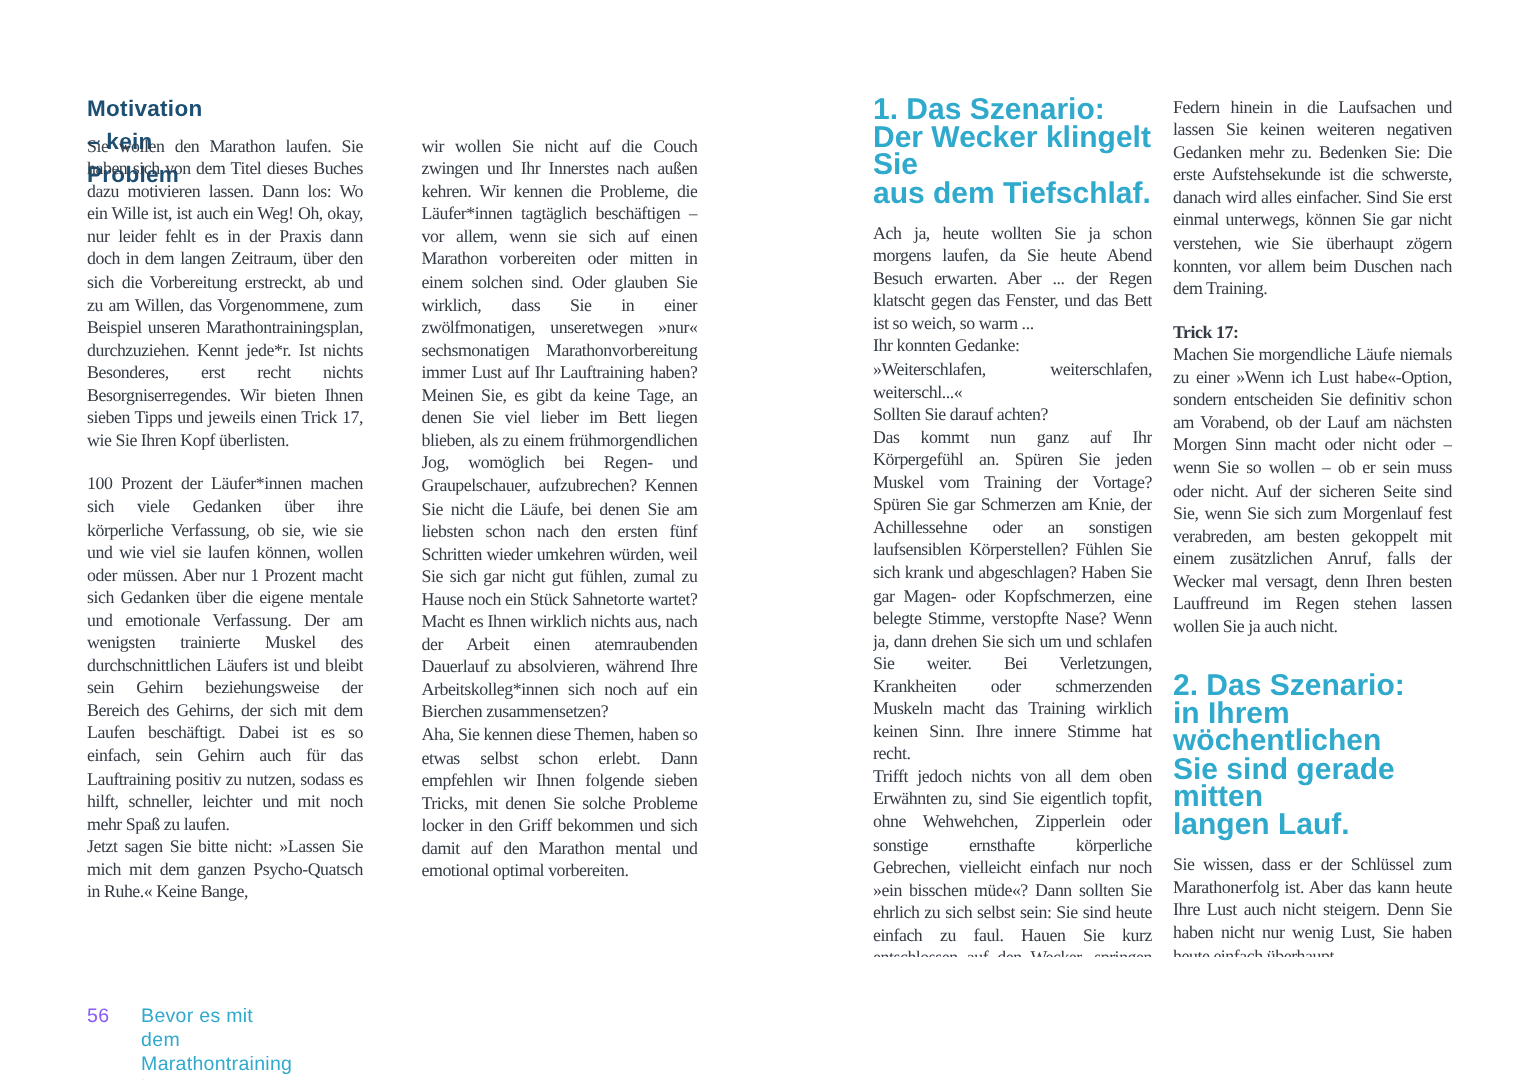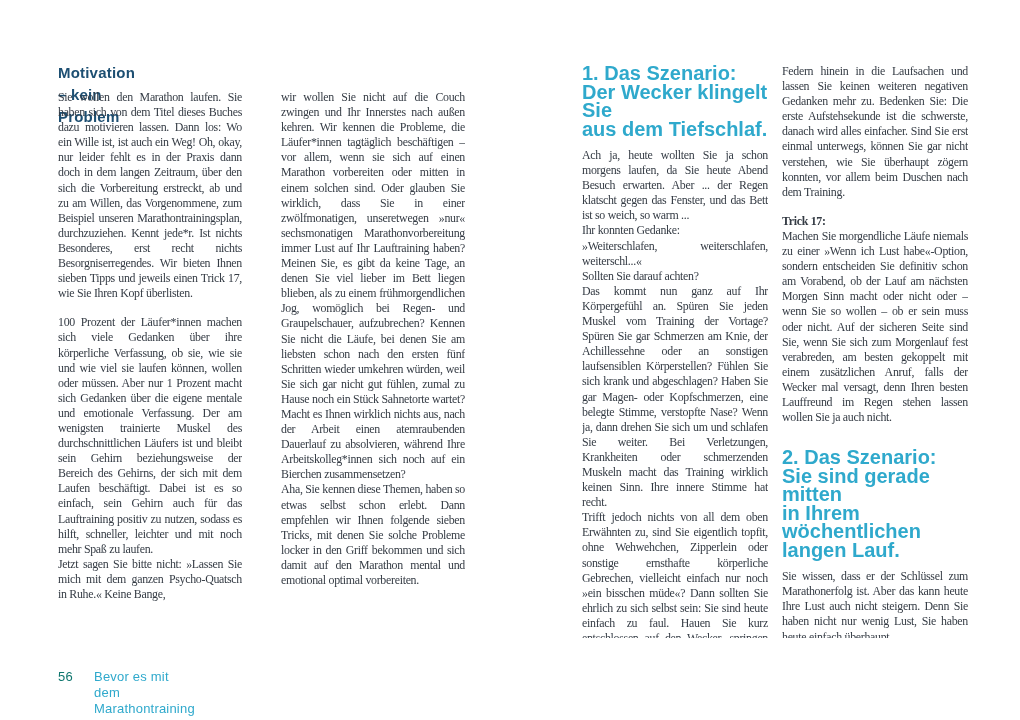--- a/index.html
+++ b/index.html
@@ -39,21 +39,21 @@
   .subhead span { display: block; }
   .subhead.mid { margin-top: 23px; }
   .trick-label { font-weight: bold; margin-top: 14px !important; }
   .footer {
     position: absolute; top: 669px;
     font-family: "Liberation Sans", sans-serif;
     font-size: 13px; line-height: 16px;
     display: flex; align-items: baseline;
   }
   .footer-left { left: 58px; gap: 21px; }
-  .page-num { color: #0f766e; letter-spacing: 0.3px; }
+  .page-num { color: #8b5cf6; letter-spacing: 0.3px; }
   .footer-label { color: #2fa9cc; letter-spacing: 0.2px; }
 </style>
 </head>
 <body>
 
 <div class="page">
   <h1 class="page-title">Motivation – kein Problem</h1>
 
   <div class="col" style="left:58px;">
     <p>Sie wollen den Marathon laufen. Sie haben sich von dem Titel dieses Buches dazu motivieren lassen. Dann los: Wo ein Wille ist, ist auch ein Weg! Oh, okay, nur leider fehlt es in der Praxis dann doch in dem langen Zeitraum, über den sich die Vorbereitung erstreckt, ab und zu am Willen, das Vorgenommene, zum Beispiel unseren Marathontrainingsplan, durchzuziehen. Kennt jede*r. Ist nichts Besonderes, erst recht nichts Besorgniserregendes. Wir bieten Ihnen sieben Tipps und jeweils einen Trick 17, wie Sie Ihren Kopf überlisten.</p>
@@ -86,20 +86,20 @@
     <p>Das kommt nun ganz auf Ihr Körpergefühl an. Spüren Sie jeden Muskel vom Training der Vortage? Spüren Sie gar Schmerzen am Knie, der Achillessehne oder an sonstigen laufsensiblen Körperstellen? Fühlen Sie sich krank und abgeschlagen? Haben Sie gar Magen- oder Kopfschmerzen, eine belegte Stimme, verstopfte Nase? Wenn ja, dann drehen Sie sich um und schlafen Sie weiter. Bei Verletzungen, Krankheiten oder schmerzenden Muskeln macht das Training wirklich keinen Sinn. Ihre innere Stimme hat recht.</p>
     <p>Trifft jedoch nichts von all dem oben Erwähnten zu, sind Sie eigentlich topfit, ohne Wehwehchen, Zipperlein oder sonstige ernsthafte körperliche Gebrechen, vielleicht einfach nur noch »ein bisschen müde«? Dann sollten Sie ehrlich zu sich selbst sein: Sie sind heute einfach zu faul. Hauen Sie kurz entschlossen auf den Wecker, springen Sie direkt aus den</p>
   </div>
 
   <div class="col rp-col" style="left:782px;">
     <p>Federn hinein in die Laufsachen und lassen Sie keinen weiteren negativen Gedanken mehr zu. Bedenken Sie: Die erste Aufstehsekunde ist die schwerste, danach wird alles einfacher. Sind Sie erst einmal unterwegs, können Sie gar nicht verstehen, wie Sie überhaupt zögern konnten, vor allem beim Duschen nach dem Training.</p>
     <p class="trick-label">Trick 17:</p>
     <p>Machen Sie morgendliche Läufe niemals zu einer »Wenn ich Lust habe«-Option, sondern entscheiden Sie definitiv schon am Vorabend, ob der Lauf am nächsten Morgen Sinn macht oder nicht oder – wenn Sie so wollen – ob er sein muss oder nicht. Auf der sicheren Seite sind Sie, wenn Sie sich zum Morgenlauf fest verabreden, am besten gekoppelt mit einem zusätzlichen Anruf, falls der Wecker mal versagt, denn Ihren besten Lauffreund im Regen stehen lassen wollen Sie ja auch nicht.</p>
     <h2 class="subhead mid">
       <span>2. Das Szenario:</span>
+      <span>in Ihrem wöchentlichen</span>
       <span>Sie sind gerade mitten</span>
-      <span>in Ihrem wöchentlichen</span>
       <span>langen Lauf.</span>
     </h2>
     <p>Sie wissen, dass er der Schlüssel zum Marathonerfolg ist. Aber das kann heute Ihre Lust auch nicht steigern. Denn Sie haben nicht nur wenig Lust, Sie haben heute einfach überhaupt</p>
   </div>
 
 </div>
 
 </body></html>

